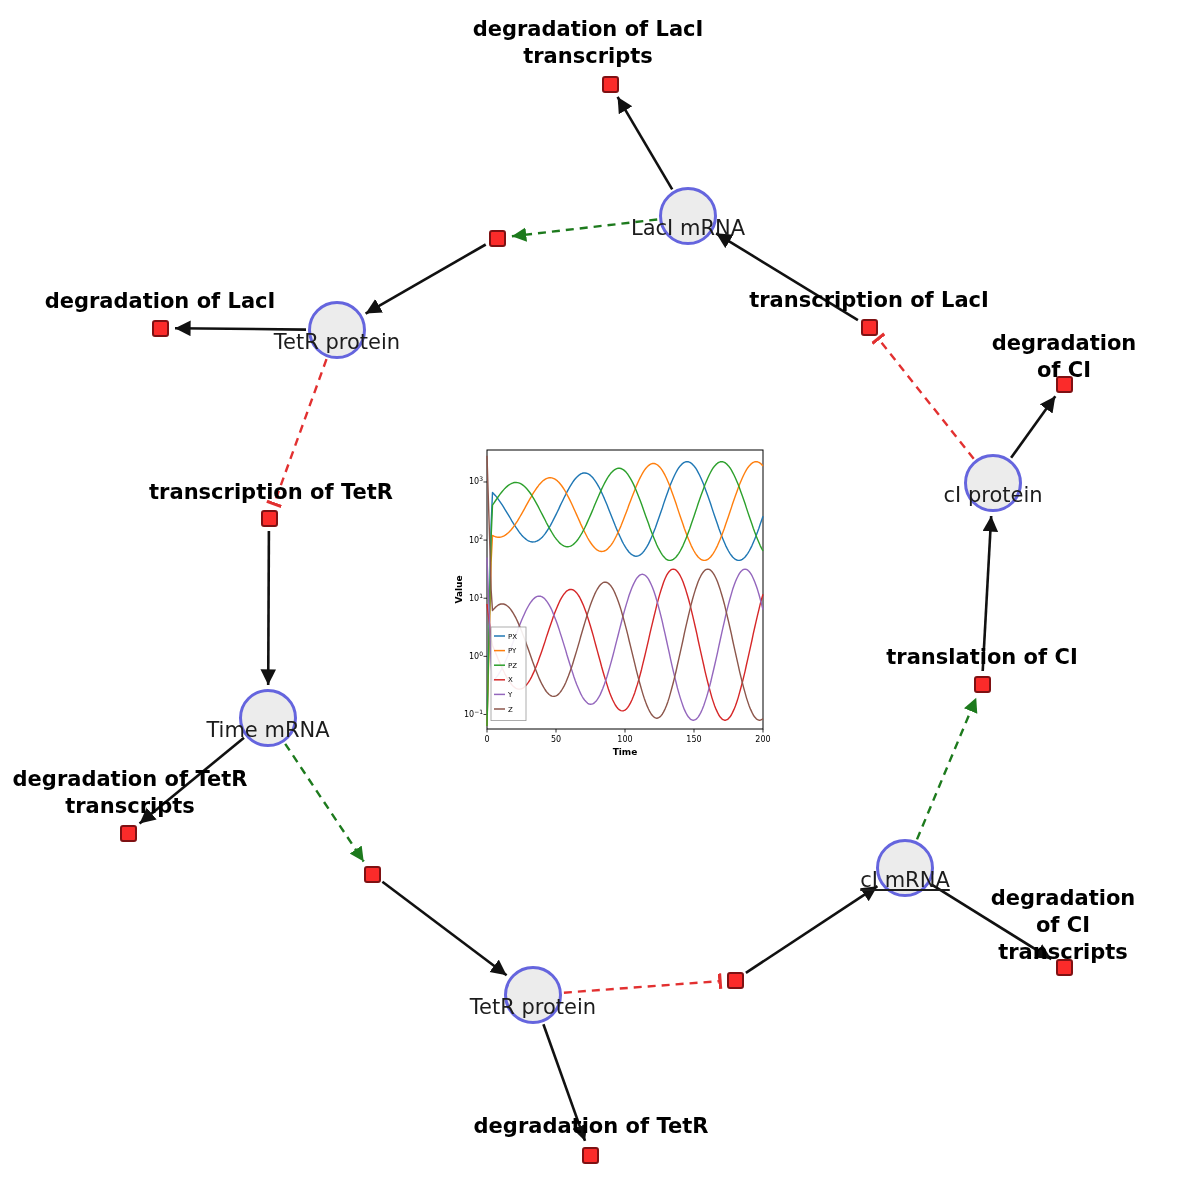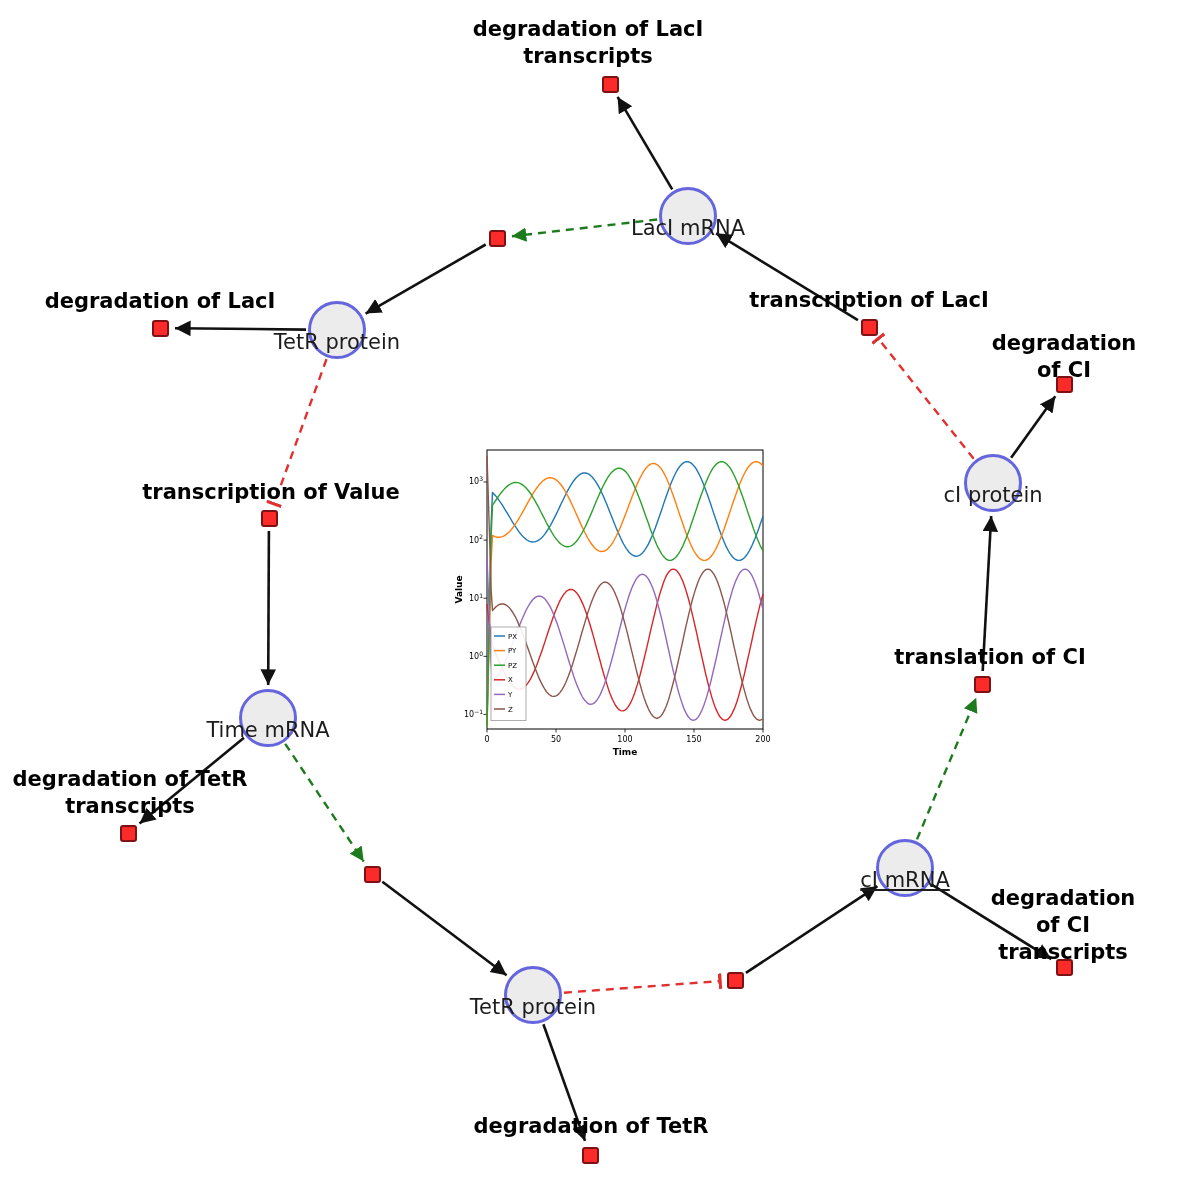--- a/index.html
+++ b/index.html
@@ -119,23 +119,23 @@
     <div class="rx-label" style="left: 588px; top: 43px;">degradation of LacI
 transcripts</div>
     <div class="reaction-node" style="left: 488.5px; top: 229.5px;"></div>
     <div class="reaction-node" style="left: 860.5px; top: 318.5px;"></div>
     <div class="rx-label" style="left: 869px; top: 300px;">transcription of LacI</div>
     <div class="reaction-node" style="left: 151.5px; top: 319.5px;"></div>
     <div class="rx-label" style="left: 160px; top: 301px;">degradation of LacI</div>
     <div class="reaction-node" style="left: 1055.5px; top: 375.5px;"></div>
     <div class="rx-label" style="left: 1064px; top: 357px;">degradation of CI</div>
     <div class="reaction-node" style="left: 260.5px; top: 509.5px;"></div>
-    <div class="rx-label" style="left: 271px; top: 492px;">transcription of Value</div>
+    <div class="rx-label" style="left: 271px; top: 492px;">transcription of TetR</div>
     <div class="reaction-node" style="left: 973.5px; top: 675.5px;"></div>
-    <div class="rx-label" style="left: 982px; top: 657px; margin-left: 8px;">translation of CI</div>
+    <div class="rx-label" style="left: 982px; top: 657px;">translation of CI</div>
     <div class="reaction-node" style="left: 119.5px; top: 824.5px;"></div>
     <div class="rx-label" style="left: 130px; top: 793px;">degradation of TetR
 transcripts</div>
     <div class="reaction-node" style="left: 363.5px; top: 865.5px;"></div>
     <div class="reaction-node" style="left: 1055.5px; top: 958.5px;"></div>
     <div class="rx-label" style="left: 1063px; top: 925px;">degradation of CI
 transcripts</div>
     <div class="reaction-node" style="left: 726.5px; top: 971.5px;"></div>
     <div class="reaction-node" style="left: 581.5px; top: 1146.5px;"></div>
     <div class="rx-label" style="left: 591px; top: 1126px;">degradation of TetR</div>

